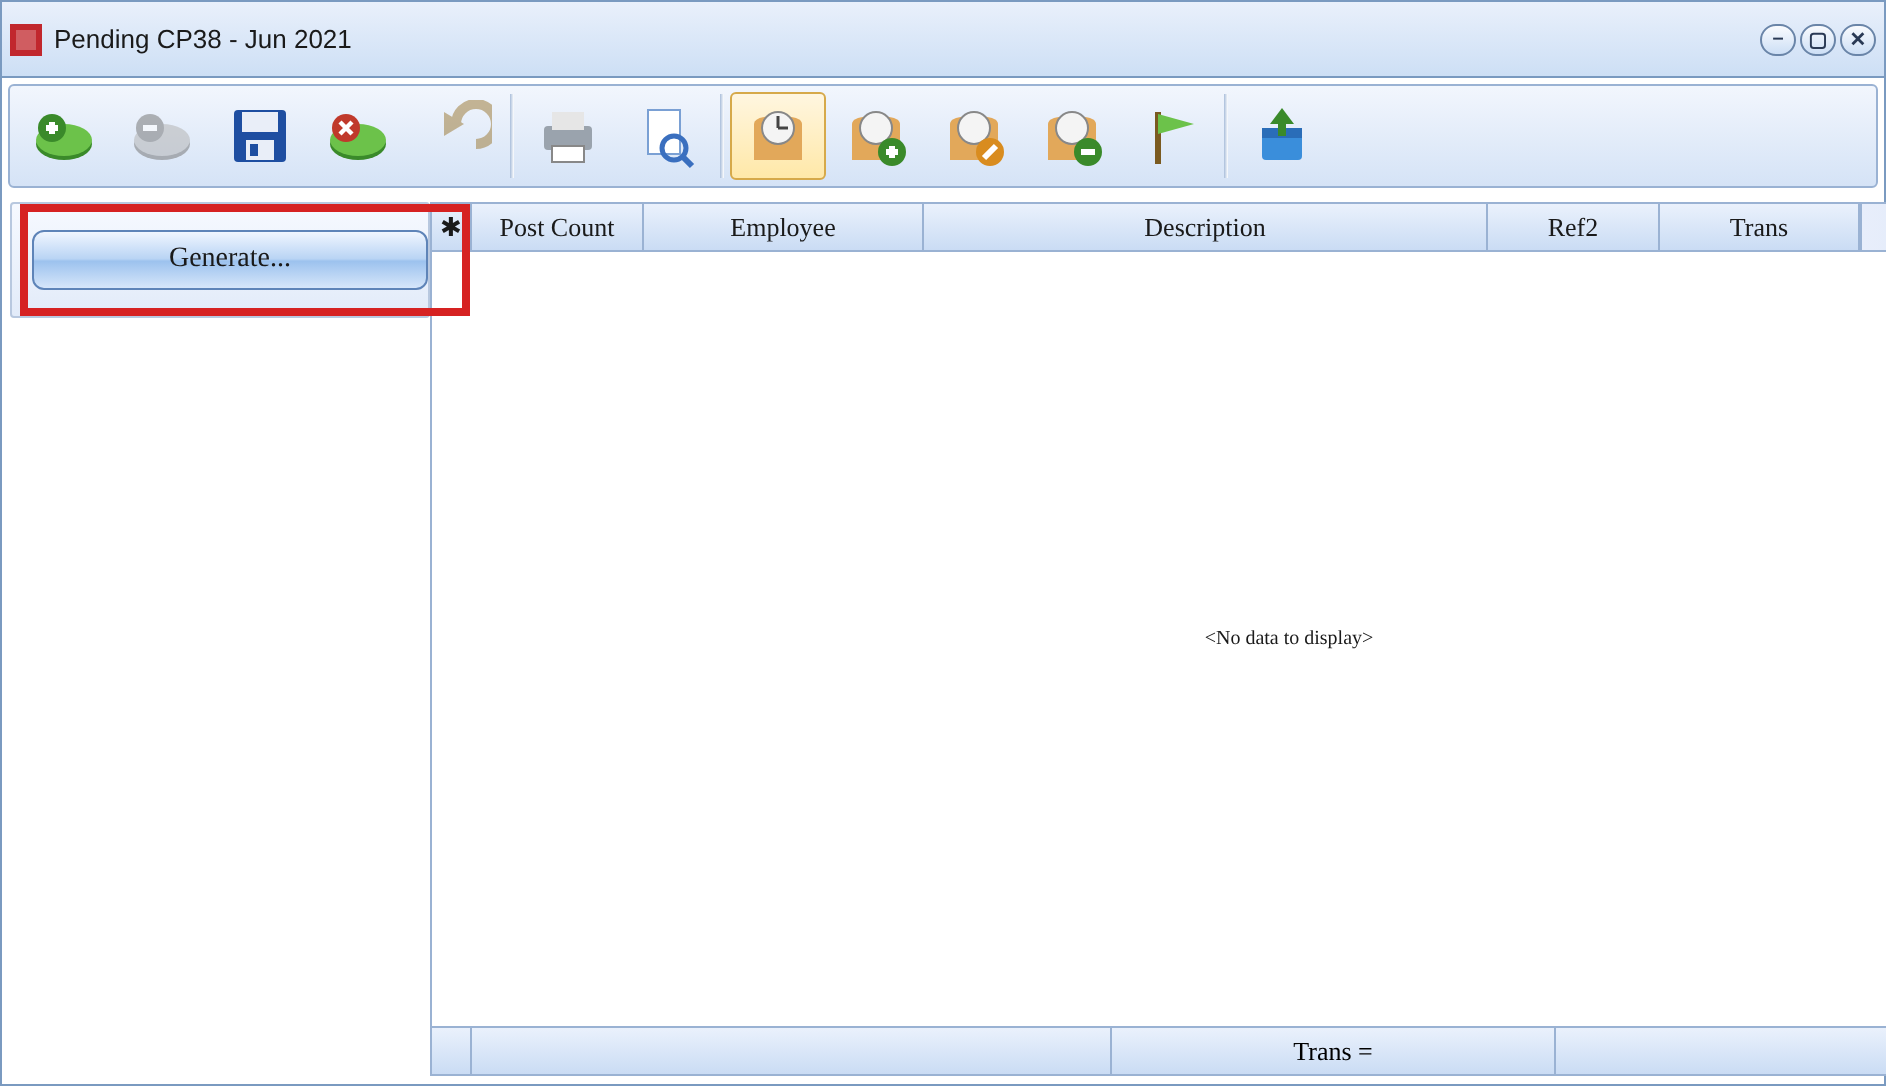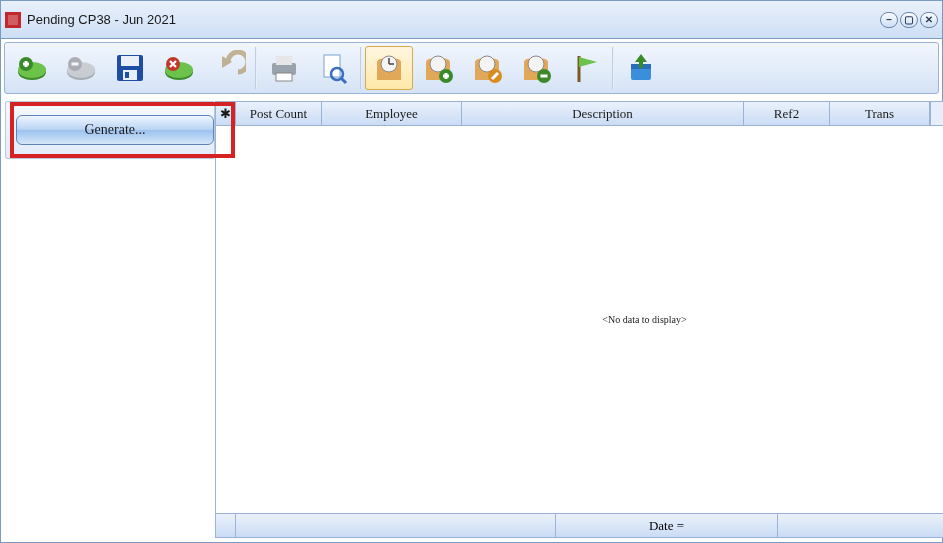--- a/index.html
+++ b/index.html
@@ -312,21 +312,21 @@
       <div style="flex:1; display:flex;">
         <div class="grid-body" style="flex:1">&lt;No data to display&gt;</div>
         <div class="scrollbar-stub-v">
           <div class="nub"></div>
         </div>
       </div>
 
       <div class="grid-footer">
         <div class="gf" style="width:20px"></div>
         <div class="gf" style="width:320px"></div>
-        <div class="gf" style="width:222px">Date =</div>
+        <div class="gf" style="width:222px">Trans =</div>
         <div class="gf" style="width:222px"></div>
         <div class="gf" style="width:90px"></div>
         <div class="gf" style="flex:1;border-right:none"></div>
       </div>
     </div>
 
   </div>
 
 </div>
 

